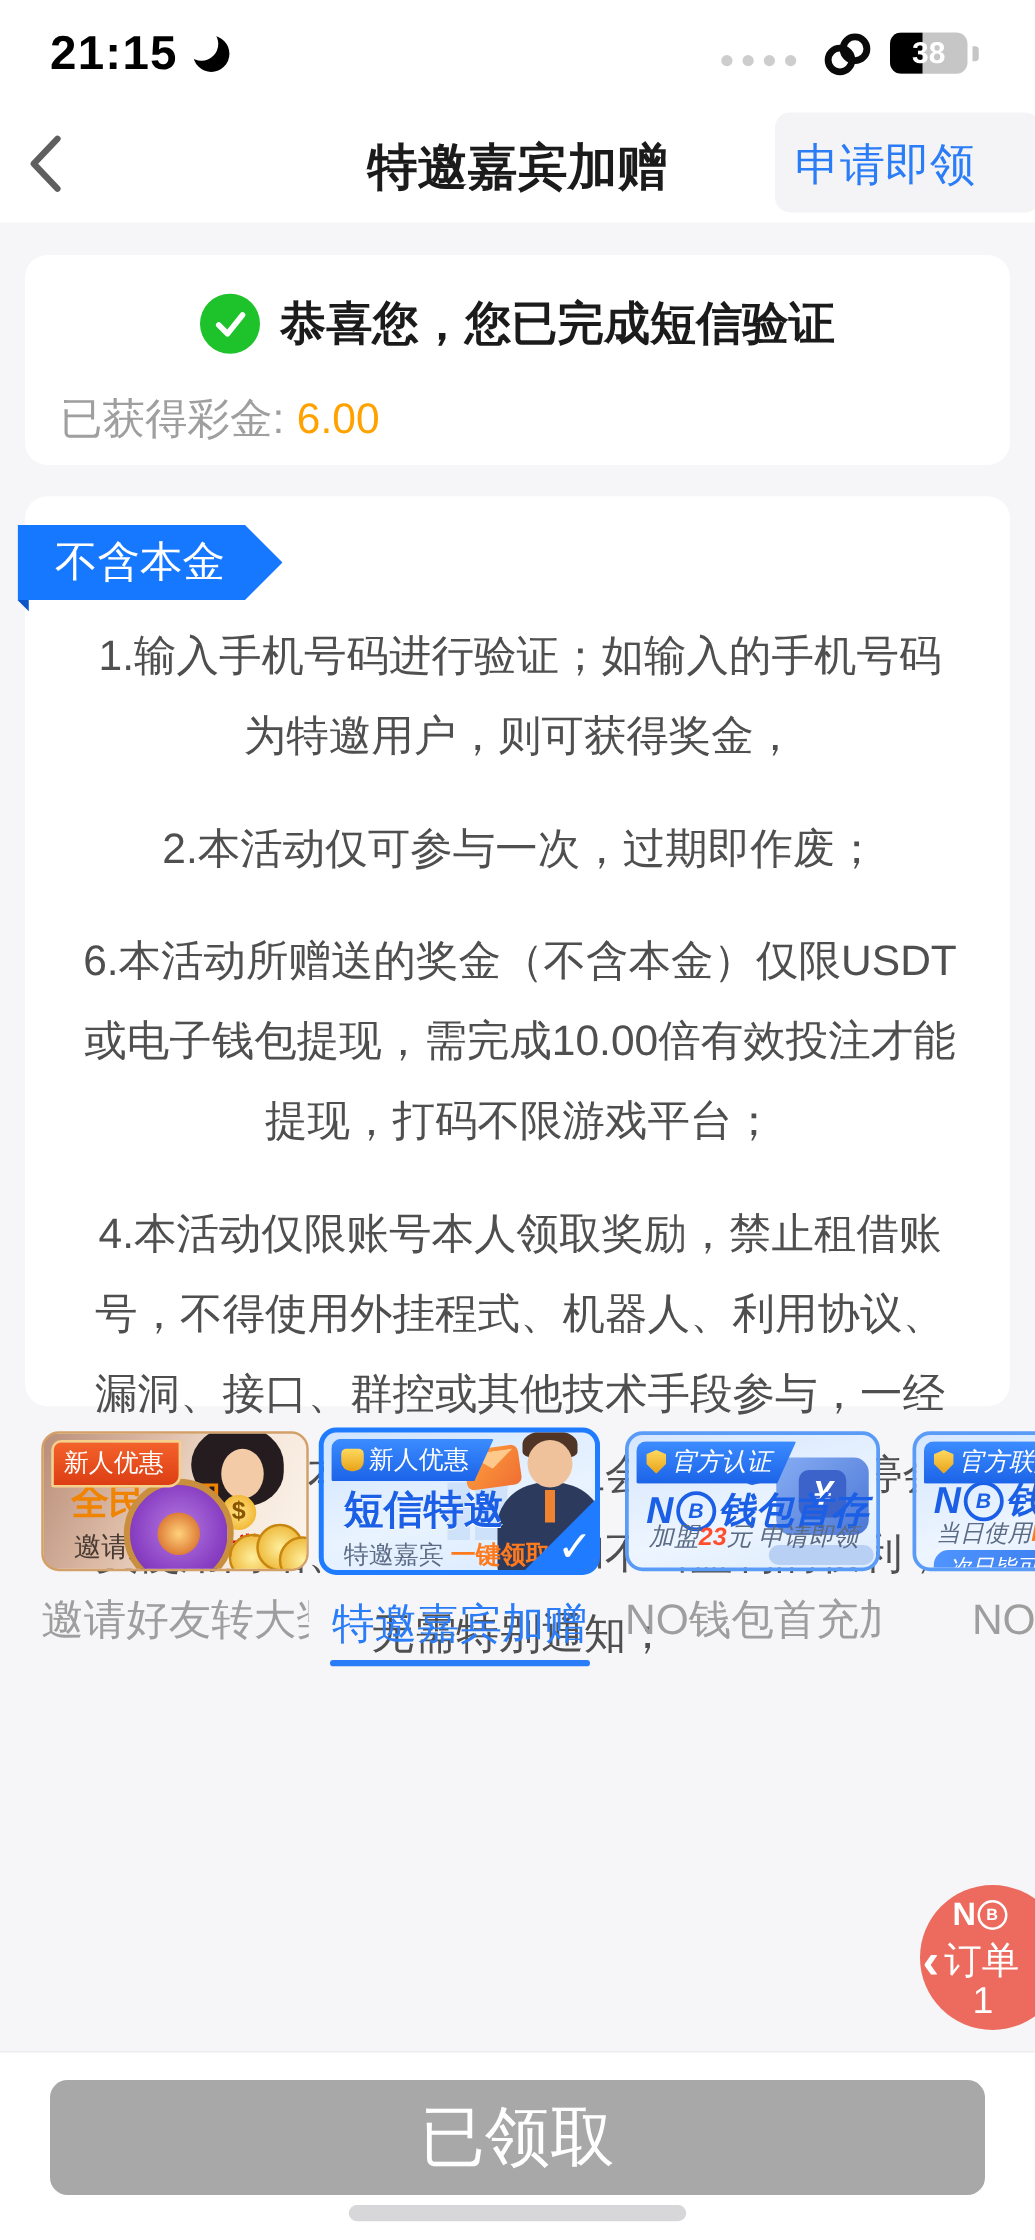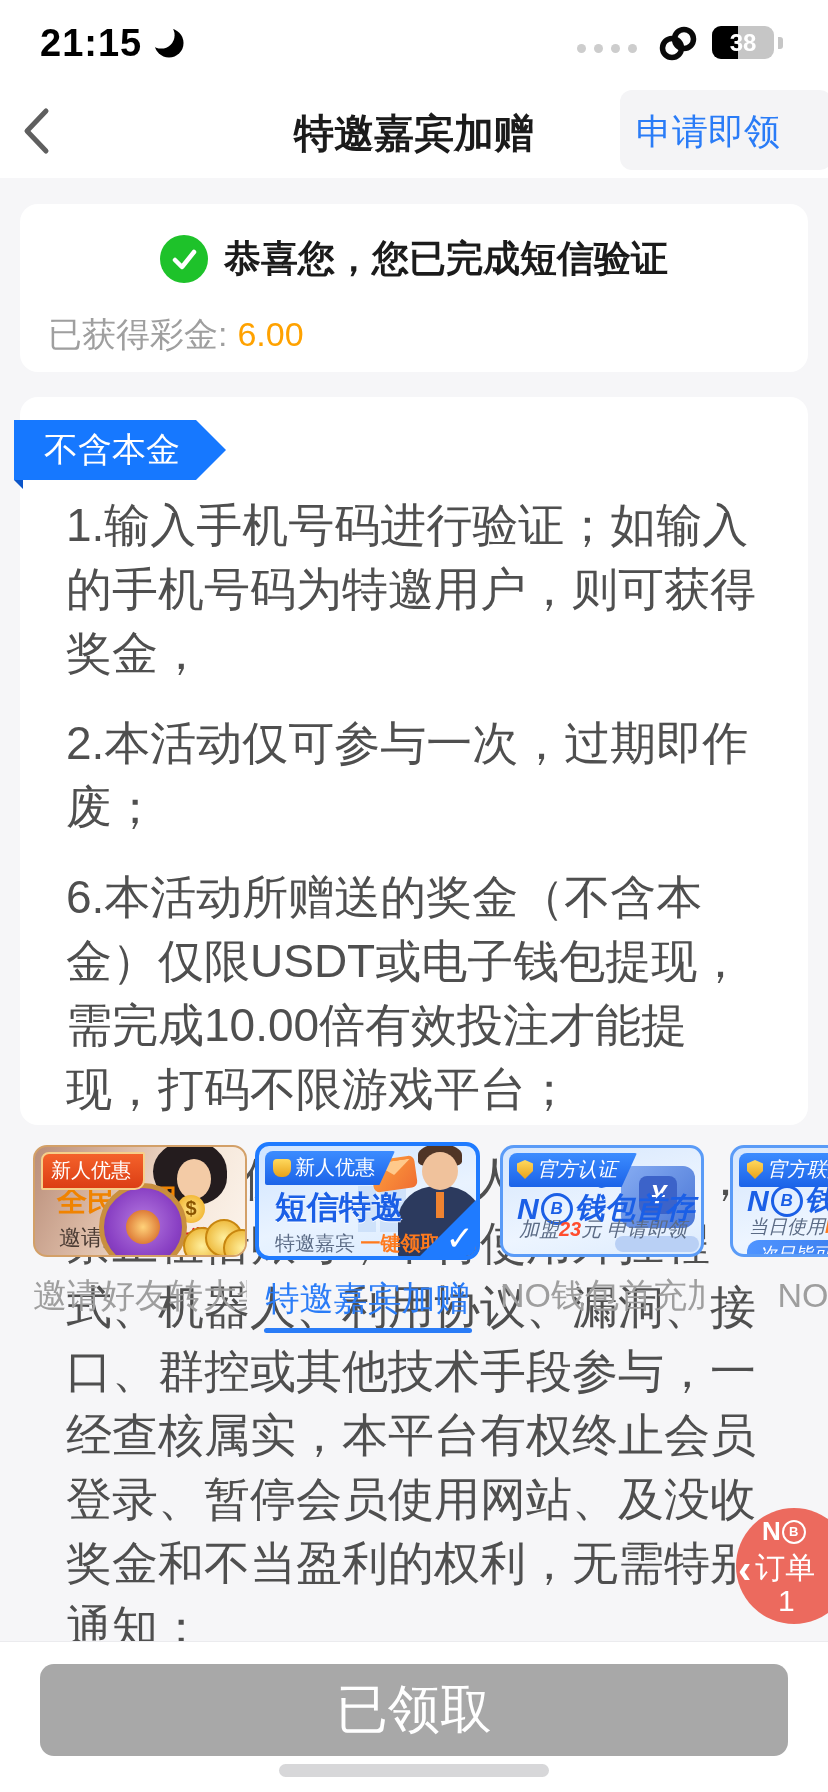--- a/index.html
+++ b/index.html
@@ -33,21 +33,21 @@
   .c1bonus{position:absolute;left:28px;top:108px;font-size:34px;color:#9f9f9f;}
   .c1bonus .val{color:#ffa200;margin-left:10px;}
 
   
   .card2{position:absolute;left:20px;top:397px;width:788px;height:728px;background:#fff;border-radius:18px;}
   .ribbon{position:absolute;left:-6px;top:23px;height:60px;padding:0 46px 0 30px;background:#1678ff;color:#fff;
           font-size:34px;display:flex;align-items:center;
           clip-path:polygon(0 0,calc(100% - 30px) 0,100% 50%,calc(100% - 30px) 100%,0 100%);}
   .ribbonfold{position:absolute;left:-6px;top:83px;width:0;height:0;border-top:9px solid #0b55c9;border-left:9px solid transparent;}
   .rules{position:absolute;left:46px;top:96px;width:700px;}
-  .rules p{margin:0 0 26px 0;font-size:46px;line-height:64px;color:#4f4f4f;}
+  .rules p{margin:0 0 26px 0;font-size:34px;line-height:64px;color:#4f4f4f;text-align:center;}
 
   
   .carousel{position:absolute;left:0;top:1142px;width:828px;height:200px;}
   .promo{position:absolute;top:3px;}
   .banner{position:relative;height:112px;border-radius:14px;overflow:hidden;box-sizing:border-box;}
   .caption{margin-top:16px;text-align:center;font-size:34px;color:#9e9e9e;white-space:nowrap;overflow:hidden;}
   .caption.sel{color:#2a7cf7;}
   .capline{width:208px;height:5px;background:#2a7cf7;border-radius:3px;margin:6px auto 0;}
 
   .tag{position:absolute;top:5px;left:6px;display:flex;align-items:center;gap:4px;color:#fff;font-size:20px;

